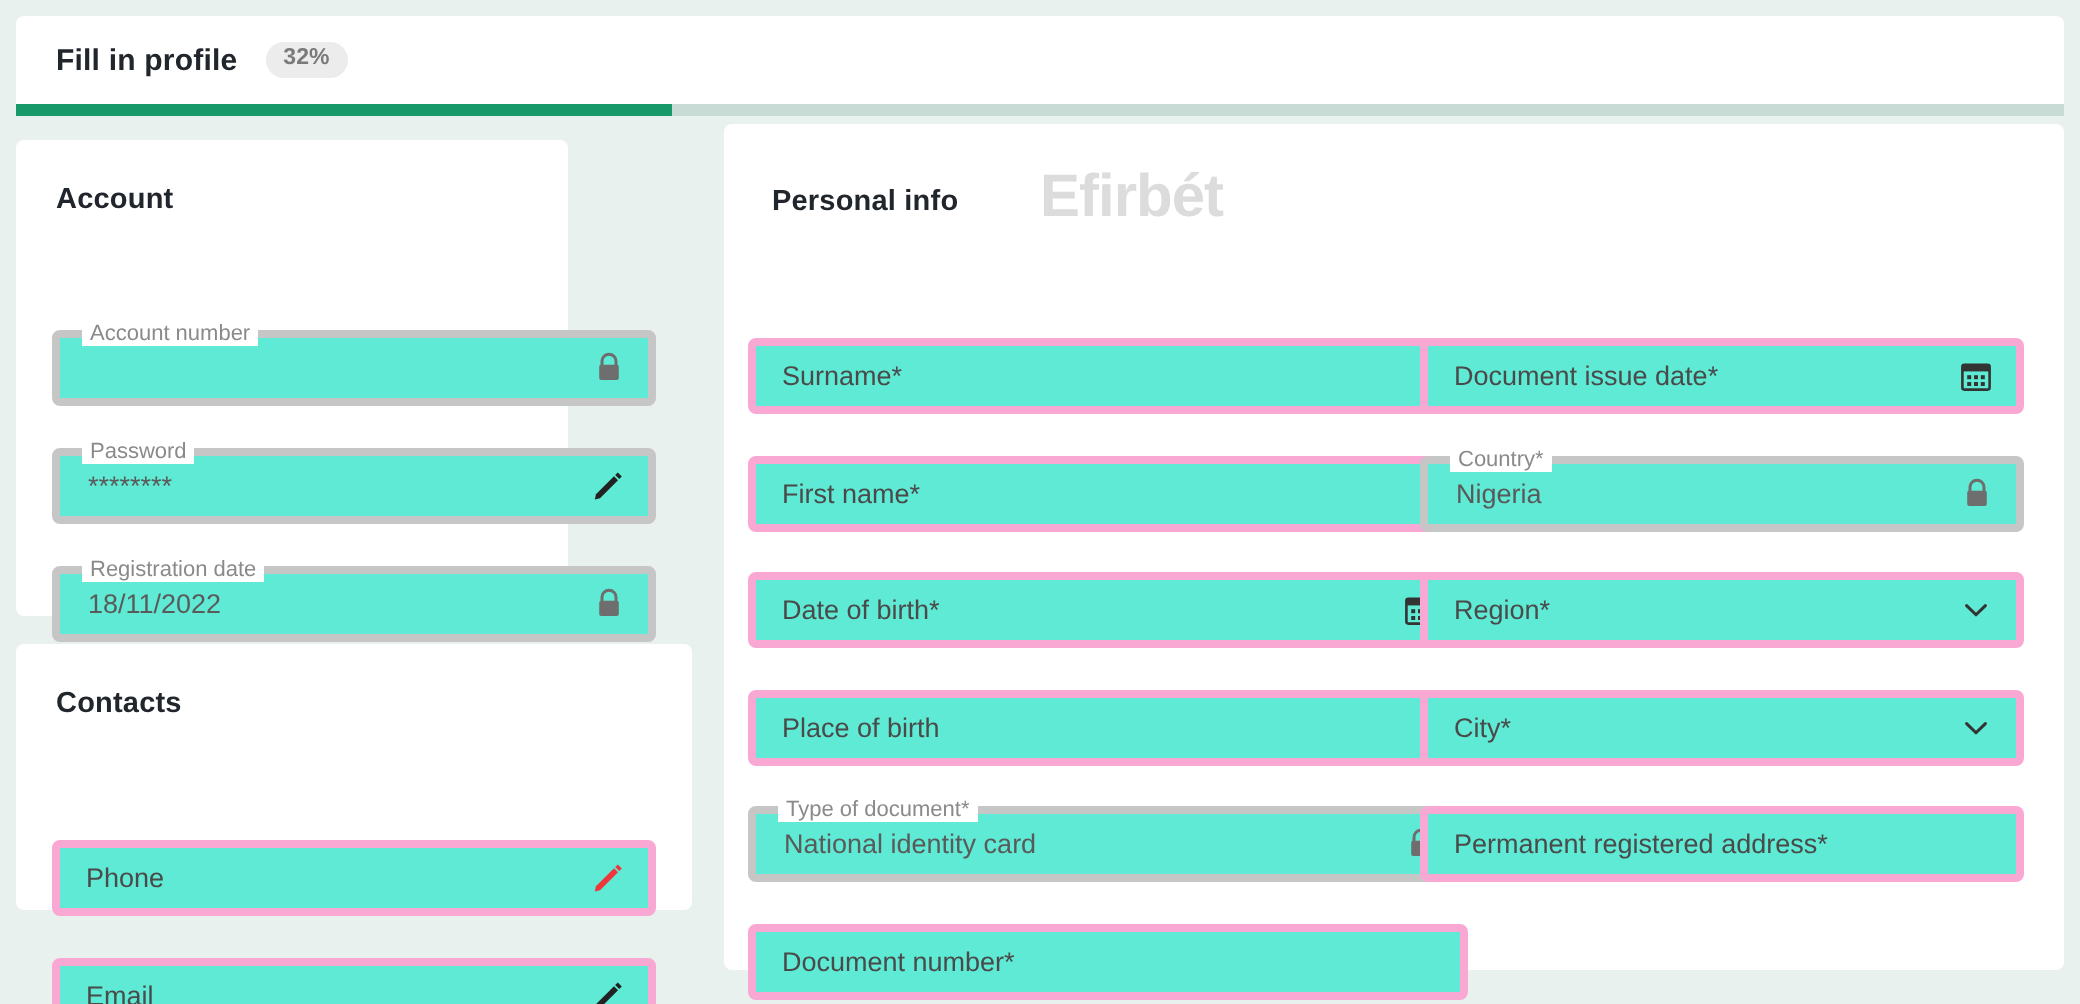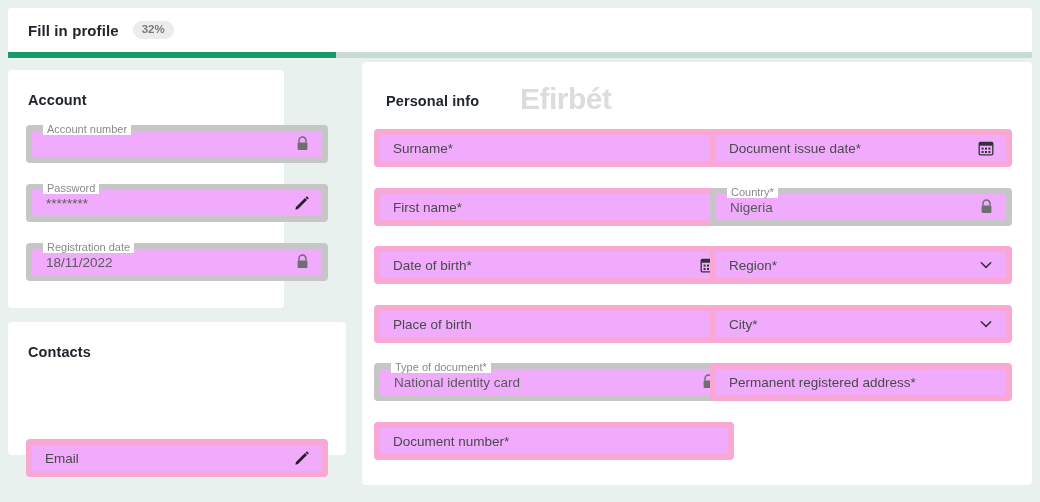--- a/index.html
+++ b/index.html
@@ -65,24 +65,25 @@
     position: absolute; left: 158px; top: 20px;
     font-family: "Liberation Sans", sans-serif;
     font-size: 30px; font-weight: bold;
     color: #dcdcdc; letter-spacing: -.5px;
     user-select: none;
   }
 
   
   .field {
     position: absolute;
-    border: 6px solid #f9a8d4;
+    border: 4px solid #f9a8d4;
     border-radius: 4px;
-    background: #f0abfc;
+    background: #5eead4;
     height: 38px;
+    margin-top: 40px;
   }
   .field .ph {
     position: absolute; left: 13px; top: 50%;
     transform: translateY(-50%);
     font-size: 13.5px; color: #4a4a4a;
     white-space: nowrap;
   }
   
   .field.outlined { border-color: #c6c6c6; }
   .field.outlined .legend {
@@ -161,20 +162,29 @@
             <path d="M4 6.5V4.6a3.5 3.5 0 0 1 7 0V6.5" fill="none" stroke="#6e6e6e" stroke-width="1.5"></path>
             <rect x="2.6" y="6.4" width="9.8" height="7.6" rx="1" fill="#6e6e6e"></rect>
           </svg>
       </span>
     </div>
   </div>
 
   <div class="card" id="contacts-card">
     <div class="card-title">Contacts</div>
 
+    <div class="field lf" style="top:58px">
+      <span class="ph">Phone</span>
+      <span class="adorn">
+        <svg width="16" height="16" viewBox="0 0 16 16">
+            <path d="M2 12.1 11.0 3.1l2.0 2.0-9.0 9.0-2.6.6z" fill="#f0353b"></path>
+            <path d="M11.6 2.5l1.3-1.3 2.0 2.0-1.3 1.3z" fill="#f0353b"></path>
+          </svg>
+      </span>
+    </div>
 
     <div class="field lf" style="top:117px">
       <span class="ph">Email</span>
       <span class="adorn">
         <svg width="16" height="16" viewBox="0 0 16 16">
             <path d="M2 12.1 11.0 3.1l2.0 2.0-9.0 9.0-2.6.6z" fill="#222222"></path>
             <path d="M11.6 2.5l1.3-1.3 2.0 2.0-1.3 1.3z" fill="#222222"></path>
           </svg>
       </span>
     </div>

